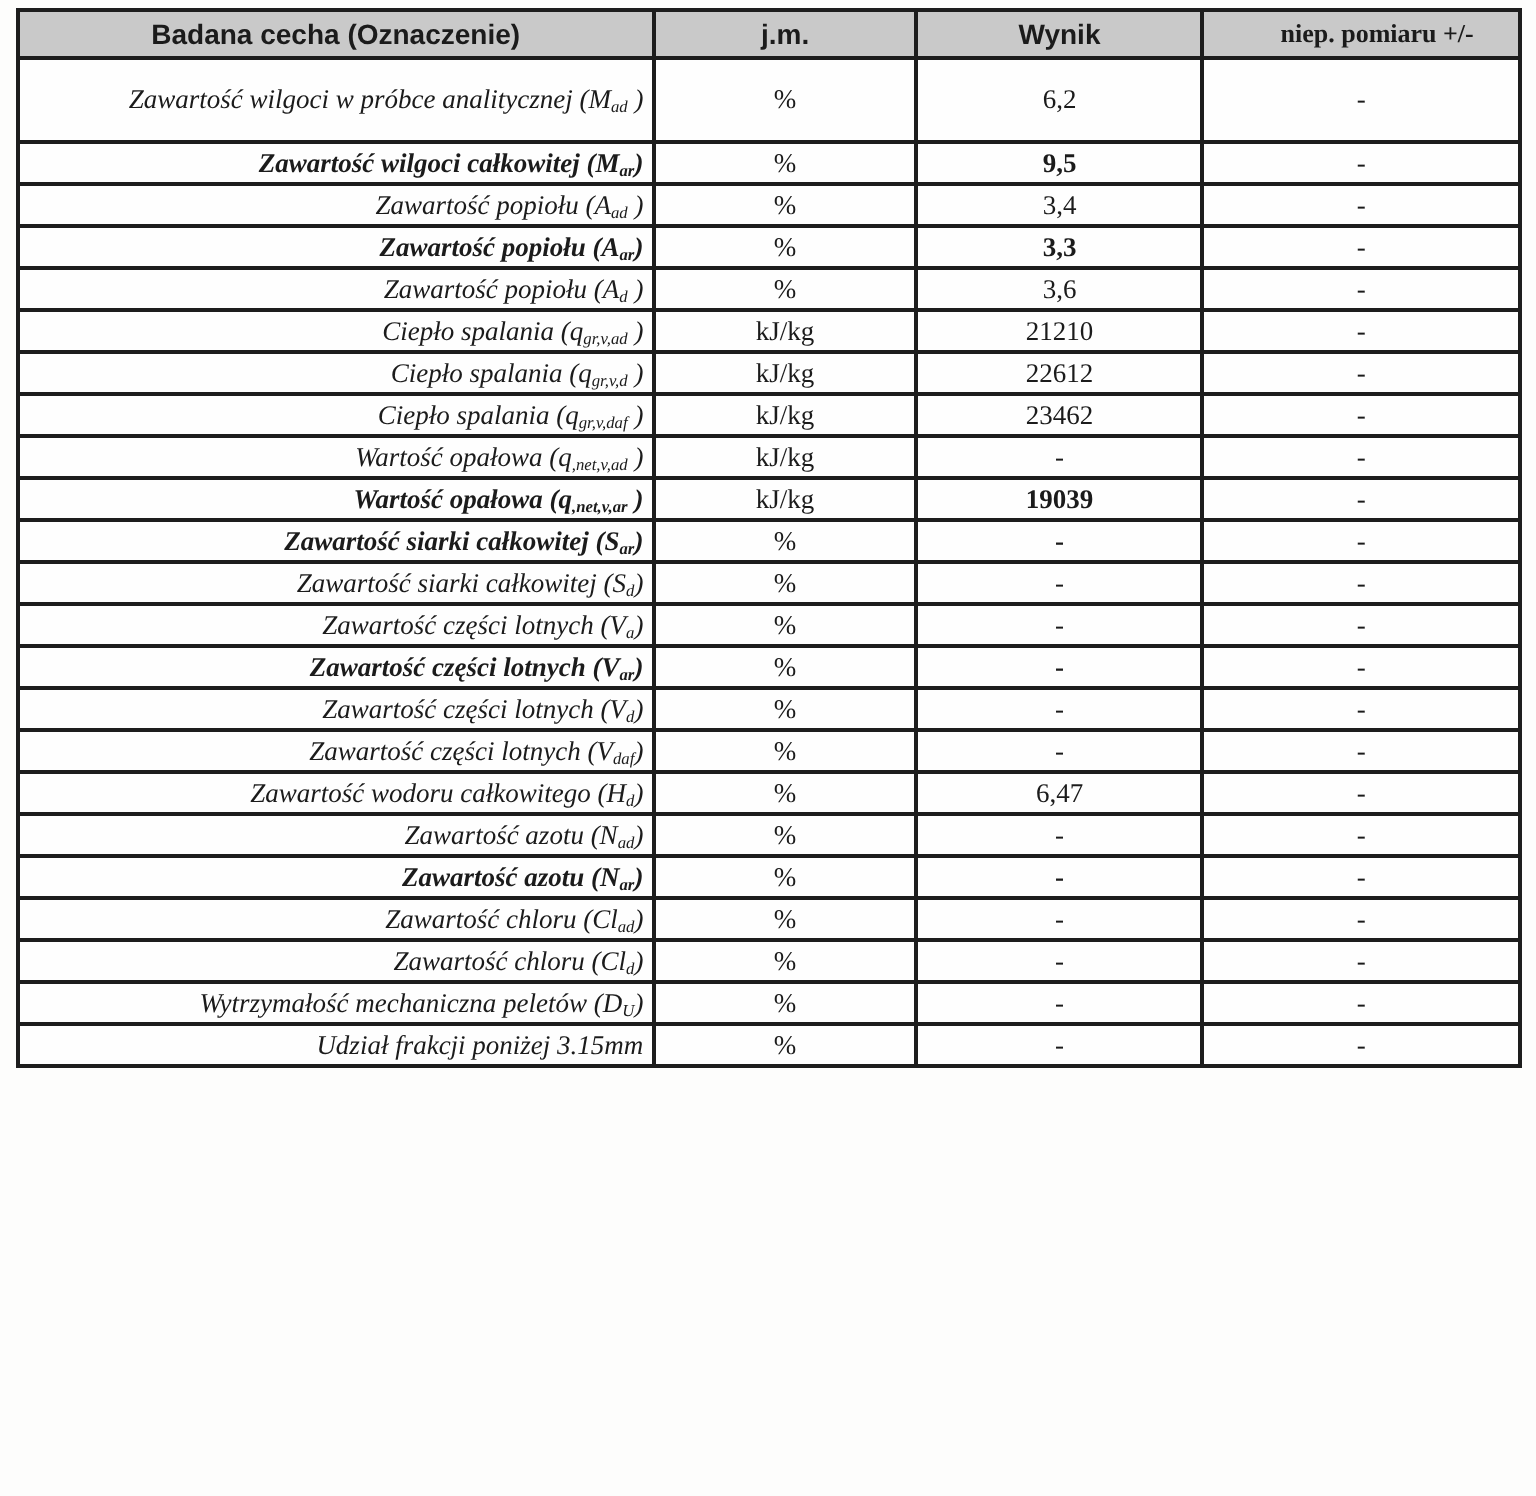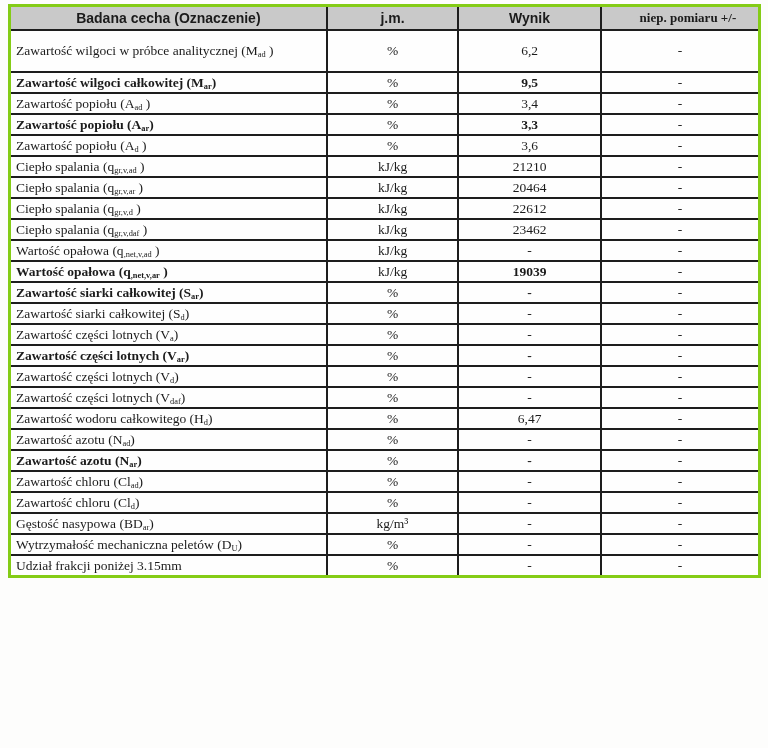--- a/index.html
+++ b/index.html
@@ -12,21 +12,21 @@
     font-family: "Liberation Serif", serif;
     color: #1b1b1b;
   }
   .page {
     padding: 4px 7px 5px 8px;
   }
   table.results {
     border-collapse: collapse;
     table-layout: fixed;
     width: 753px;
-    border: 3px solid #84cc16;
+    border: 1px solid #84cc16;
   }
   col.c1 { width: 316px; }
   col.c2 { width: 131px; }
   col.c3 { width: 142px; }
   col.c4 { width: 158px; }
   th, td {
     border: 2px solid #1d1d1d;
     padding: 0 4px;
     overflow: hidden;
     white-space: nowrap;
@@ -42,21 +42,21 @@
   th.serif-head {
     font-family: "Liberation Serif", serif;
     font-size: 13px;
     padding-left: 20px;
   }
   td {
     font-size: 13.5px;
     height: 19px;
     background: #fefefe;
   }
-  td.c-feature { text-align: left; padding-left: 5px; }
+  td.c-feature { text-align: right; padding-left: 5px; font-style: italic; }
   td.c-unit, td.c-result, td.c-unc { text-align: center; }
   tr.tall-row td { height: 40px; }
   tr.bold-row td.c-feature,
   tr.bold-row td.c-result { font-weight: bold; }
   sub {
     font-size: 0.62em;
     line-height: 0;
     vertical-align: -0.25em;
     letter-spacing: 0;
   }
@@ -111,26 +111,20 @@
           <td class="c-result">3,6</td>
           <td class="c-unc">-</td>
         </tr>
         <tr>
           <td class="c-feature"><span>Ciepło spalania (q</span><sub>gr,v,ad</sub><span> )</span></td>
           <td class="c-unit">kJ/kg</td>
           <td class="c-result">21210</td>
           <td class="c-unc">-</td>
         </tr>
         <tr>
-          <td class="c-feature"><span>Ciepło spalania (q</span><sub>gr,v,ar</sub><span> )</span></td>
-          <td class="c-unit">kJ/kg</td>
-          <td class="c-result">20464</td>
-          <td class="c-unc">-</td>
-        </tr>
-        <tr>
           <td class="c-feature"><span>Ciepło spalania (q</span><sub>gr,v,d</sub><span> )</span></td>
           <td class="c-unit">kJ/kg</td>
           <td class="c-result">22612</td>
           <td class="c-unc">-</td>
         </tr>
         <tr>
           <td class="c-feature"><span>Ciepło spalania (q</span><sub>gr,v,daf</sub><span> )</span></td>
           <td class="c-unit">kJ/kg</td>
           <td class="c-result">23462</td>
           <td class="c-unc">-</td>
@@ -203,26 +197,20 @@
         </tr>
         <tr>
           <td class="c-feature"><span>Zawartość chloru (Cl</span><sub>ad</sub><span>)</span></td>
           <td class="c-unit">%</td>
           <td class="c-result">-</td>
           <td class="c-unc">-</td>
         </tr>
         <tr>
           <td class="c-feature"><span>Zawartość chloru (Cl</span><sub>d</sub><span>)</span></td>
           <td class="c-unit">%</td>
-          <td class="c-result">-</td>
-          <td class="c-unc">-</td>
-        </tr>
-        <tr>
-          <td class="c-feature"><span>Gęstość nasypowa (BD</span><sub>ar</sub><span>)</span></td>
-          <td class="c-unit">kg/m³</td>
           <td class="c-result">-</td>
           <td class="c-unc">-</td>
         </tr>
         <tr>
           <td class="c-feature"><span>Wytrzymałość mechaniczna peletów (D</span><sub>U</sub><span>)</span></td>
           <td class="c-unit">%</td>
           <td class="c-result">-</td>
           <td class="c-unc">-</td>
         </tr>
         <tr>

